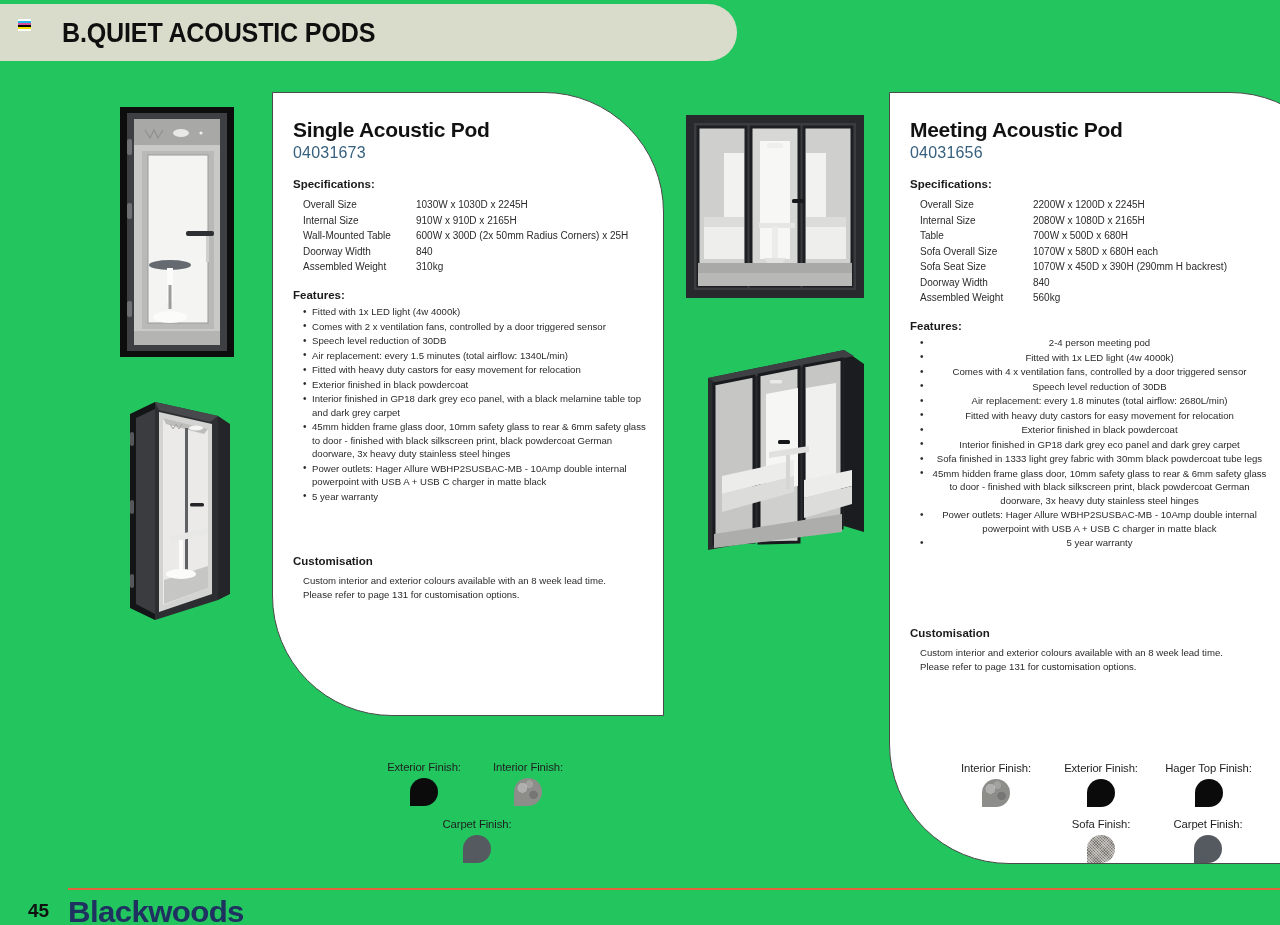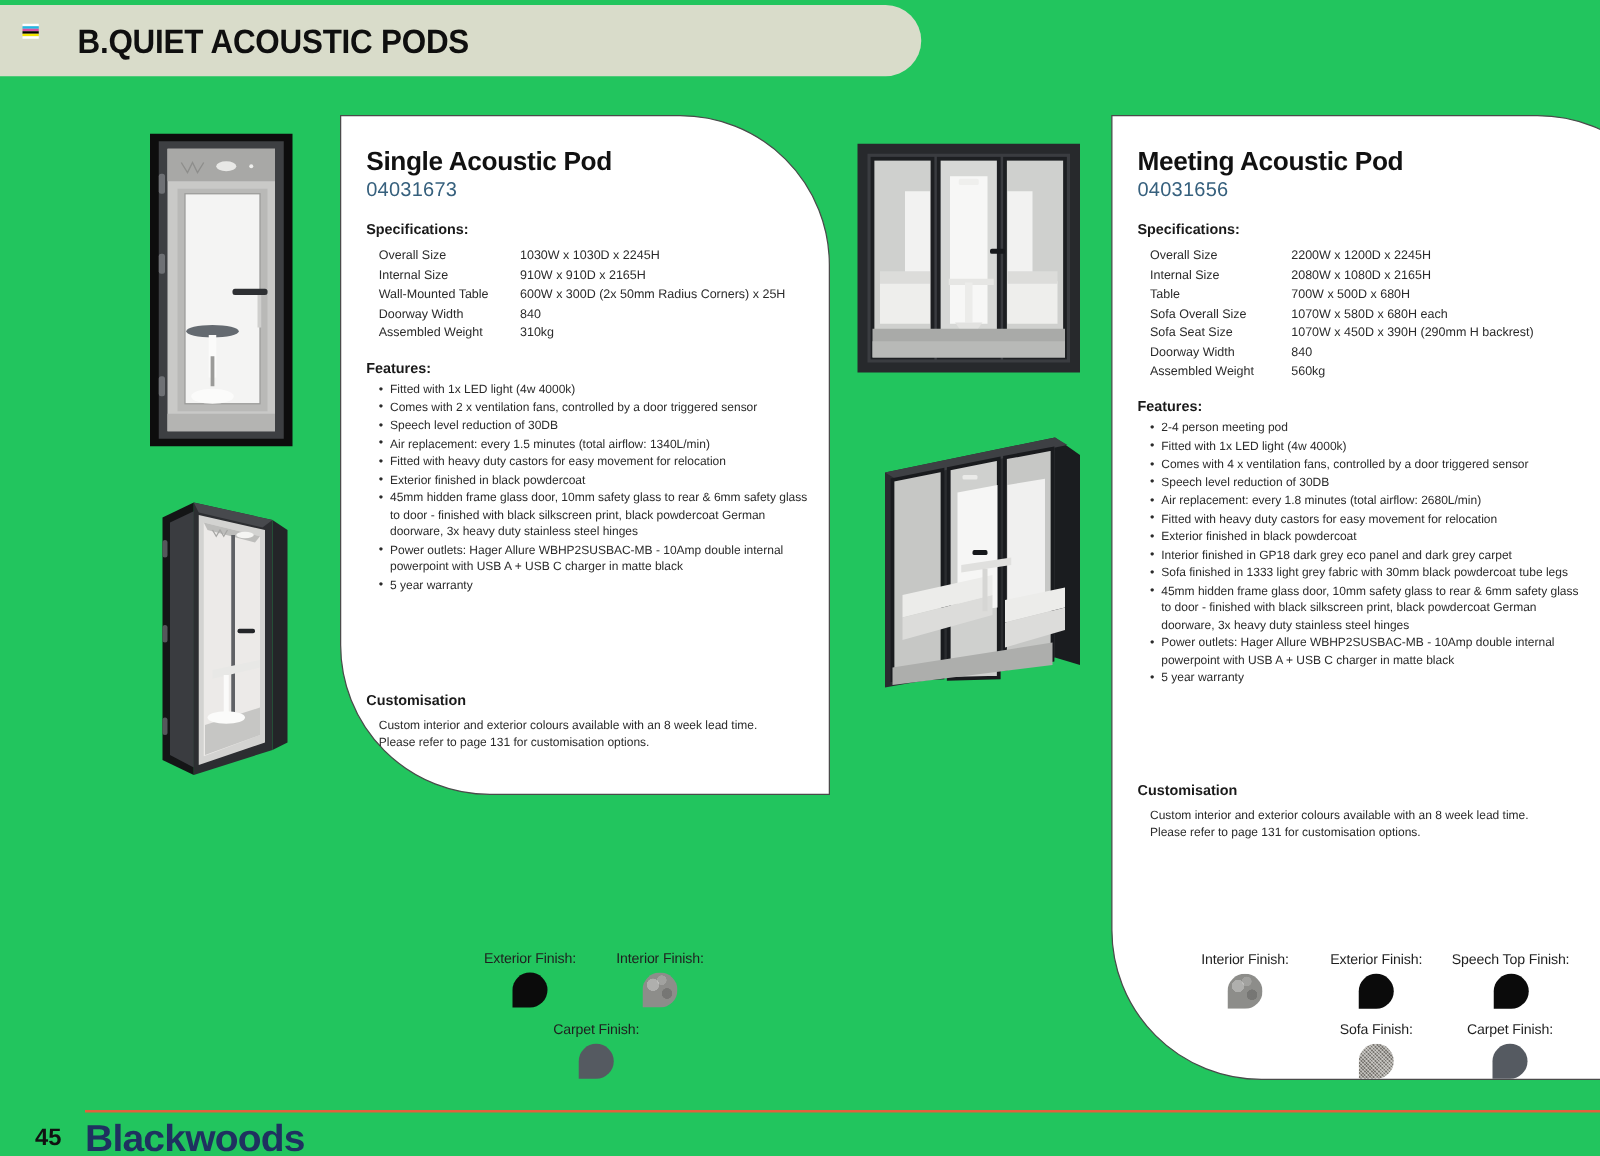--- a/index.html
+++ b/index.html
@@ -42,21 +42,21 @@
   
   .card {
     position: absolute;
     border: 1.4px solid #4a4a4a;
     background: #fff;
     border-top-left-radius: 0;
     border-top-right-radius: 120px;
     border-bottom-right-radius: 0;
     border-bottom-left-radius: 120px;
   }
-  #card-single { left: 272px; top: 92px; width: 392px; height: 544px; }
+  #card-single { left: 272px; top: 92px; width: 392px; height: 624px; }
   #card-meeting { left: 889px; top: 92px; width: 461px; height: 772px; }
 
   .card-inner { position: absolute; left: 0; top: 0; right: 0; bottom: 0; }
 
   .prod-title {
     position: absolute;
     font-size: 21px; font-weight: 700; color: #111;
     letter-spacing: -0.3px;
   }
   .prod-code {
@@ -278,20 +278,21 @@
       </div>
 
       <div class="sec-head" style="left:20px; top:196px;">Features:</div>
       <ul class="feat-list" style="left:28px; top:212px; width:352px;">
         <li>Fitted with 1x LED light (4w 4000k)</li>
         <li>Comes with 2 x ventilation fans, controlled by a door triggered sensor</li>
         <li>Speech level reduction of 30DB</li>
         <li>Air replacement: every 1.5 minutes (total airflow: 1340L/min)</li>
         <li>Fitted with heavy duty castors for easy movement for relocation</li>
         <li>Exterior finished in black powdercoat</li>
+        <li>Interior finished in GP18 dark grey eco panel, with a black melamine table top and dark grey carpet</li>
         <li>45mm hidden frame glass door, 10mm safety glass to rear &amp; 6mm safety glass to door - finished with black silkscreen print, black powdercoat German doorware, 3x heavy duty stainless steel hinges</li>
         <li>Power outlets: Hager Allure WBHP2SUSBAC-MB - 10Amp double internal powerpoint with USB A + USB C charger in matte black</li>
         <li>5 year warranty</li>
       </ul>
 
       <div class="sec-head" style="left:20px; top:462px;">Customisation</div>
       <div class="cust-body" style="left:30px; top:481px; width:350px;">
         <div>Custom interior and exterior colours available with an 8 week lead time.</div>
         <div>Please refer to page 131 for customisation options.</div>
       </div>
@@ -342,21 +343,21 @@
           <span class="spec-k">Doorway Width</span>
           <span class="spec-v">840</span>
         </div>
         <div class="spec-row">
           <span class="spec-k">Assembled Weight</span>
           <span class="spec-v">560kg</span>
         </div>
       </div>
 
       <div class="sec-head" style="left:20px; top:227px;">Features:</div>
-      <ul class="feat-list" style="left:28px; top:243px; width:352px;">
+      <ul class="feat-list" style="left:28px; top:243px; width:352px;text-align:center;">
         <li>2-4 person meeting pod</li>
         <li>Fitted with 1x LED light (4w 4000k)</li>
         <li>Comes with 4 x ventilation fans, controlled by a door triggered sensor</li>
         <li>Speech level reduction of 30DB</li>
         <li>Air replacement: every 1.8 minutes (total airflow: 2680L/min)</li>
         <li>Fitted with heavy duty castors for easy movement for relocation</li>
         <li>Exterior finished in black powdercoat</li>
         <li>Interior finished in GP18 dark grey eco panel and dark grey carpet</li>
         <li>Sofa finished in 1333 light grey fabric with 30mm black powdercoat tube legs</li>
         <li>45mm hidden frame glass door, 10mm safety glass to rear &amp; 6mm safety glass to door - finished with black silkscreen print, black powdercoat German doorware, 3x heavy duty stainless steel hinges</li>
@@ -372,21 +373,21 @@
 
       <div class="finish-group" style="left:46px; top:656px; width:120px;">
         <div class="finish-label">Interior Finish:</div>
         <div class="swatch sw-grey-eco"></div>
       </div>
       <div class="finish-group" style="left:151px; top:656px; width:120px;">
         <div class="finish-label">Exterior Finish:</div>
         <div class="swatch sw-black"></div>
       </div>
       <div class="finish-group" style="left:256px; top:656px; width:125px;">
-        <div class="finish-label">Speech Top Finish:</div>
+        <div class="finish-label">Hager Top Finish:</div>
         <div class="swatch sw-black"></div>
       </div>
       <div class="finish-group" style="left:151px; top:712px; width:120px;">
         <div class="finish-label">Sofa Finish:</div>
         <div class="swatch sw-sofa"></div>
       </div>
       <div class="finish-group" style="left:258px; top:712px; width:120px;">
         <div class="finish-label">Carpet Finish:</div>
         <div class="swatch sw-carpet"></div>
       </div>

